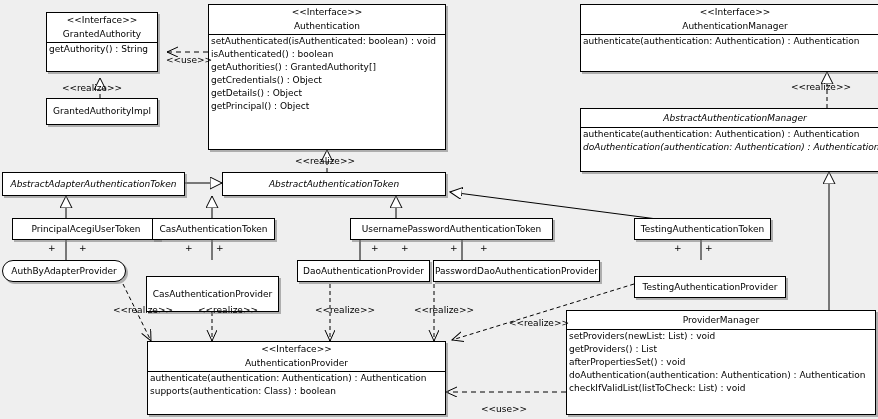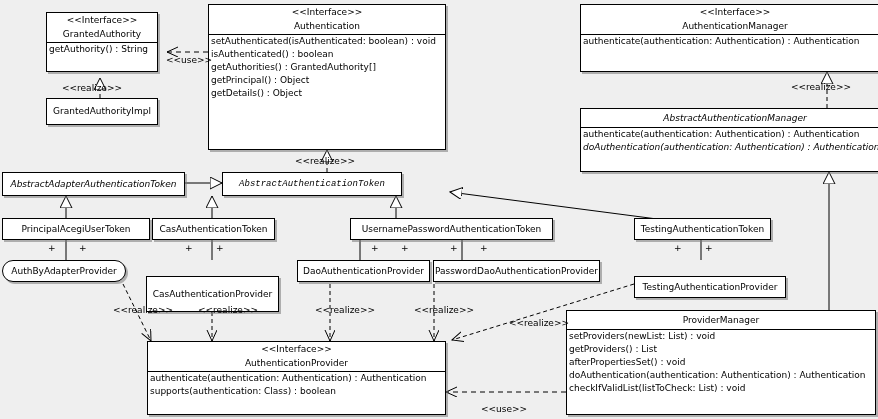--- a/index.html
+++ b/index.html
@@ -126,22 +126,23 @@
   <div class="uml" style="left:208px;top:4px;width:238px;height:146px;">
     <div class="hdr">
       <span class="stereo">&lt;&lt;Interface&gt;&gt;</span>
       <span class="nm">Authentication</span>
     </div>
     <div class="sep"></div>
     <div class="ops">
       <div class="op">setAuthenticated(isAuthenticated: boolean) : void</div>
       <div class="op">isAuthenticated() : boolean</div>
       <div class="op">getAuthorities() : GrantedAuthority[]</div>
+      <div class="op">getCredentials() : Object</div>
+      <div class="op">getDetails() : Object</div>
       <div class="op">getPrincipal() : Object</div>
-      <div class="op">getDetails() : Object</div>
     </div>
   </div>
 
   <div class="uml" style="left:580px;top:4px;width:310px;height:68px;">
     <div class="hdr">
       <span class="stereo">&lt;&lt;Interface&gt;&gt;</span>
       <span class="nm">AuthenticationManager</span>
     </div>
     <div class="sep"></div>
     <div class="ops">
@@ -157,25 +158,25 @@
     <div class="ops">
       <div class="op">authenticate(authentication: Authentication) : Authentication</div>
       <div class="op abs">doAuthentication(authentication: Authentication) : Authentication</div>
     </div>
   </div>
 
   <div class="uml" style="left:2px;top:172px;width:183px;height:24px;">
     <div class="simple abs">AbstractAdapterAuthenticationToken</div>
   </div>
 
-  <div class="uml" style="left:222px;top:172px;width:180px;height:24px;font-family:Liberation Mono, monospace;">
+  <div class="uml" style="left:222px;top:172px;width:224px;height:24px;">
     <div class="simple abs">AbstractAuthenticationToken</div>
   </div>
 
-  <div class="uml" style="left:2px;top:218px;width:148px;height:22px;">
+  <div class="uml" style="left:12px;top:218px;width:148px;height:22px;">
     <div class="simple">PrincipalAcegiUserToken</div>
   </div>
 
   <div class="uml" style="left:152px;top:218px;width:123px;height:22px;">
     <div class="simple">CasAuthenticationToken</div>
   </div>
 
   <div class="uml" style="left:350px;top:218px;width:203px;height:22px;">
     <div class="simple">UsernamePasswordAuthenticationToken</div>
   </div>

